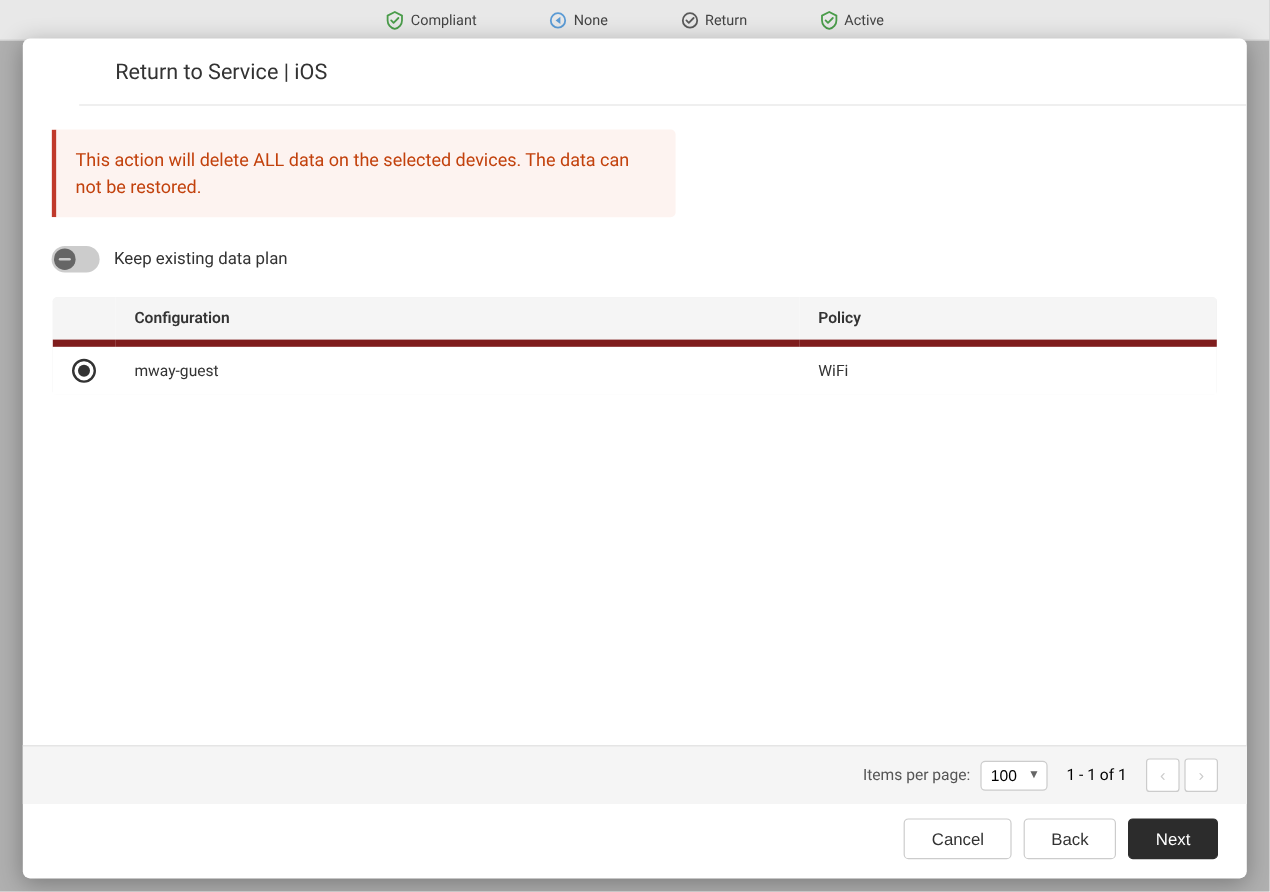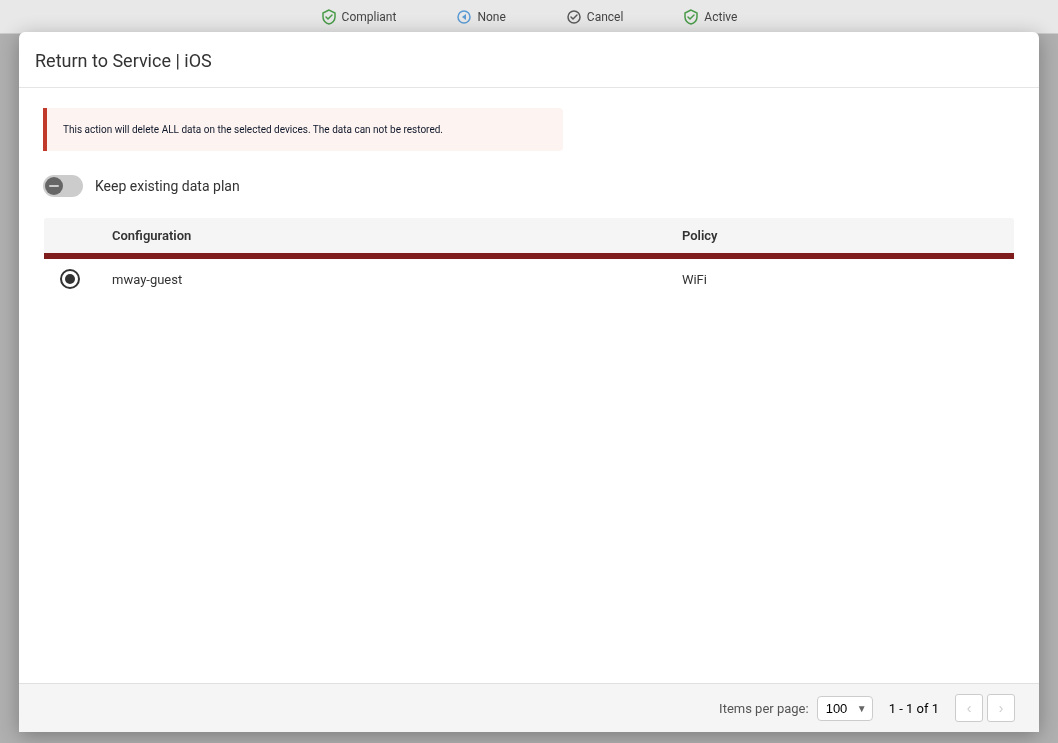--- a/index.html
+++ b/index.html
@@ -65,22 +65,23 @@
       border-radius: 6px;
       box-shadow: 0 4px 20px rgba(0,0,0,0.3);
       width: 1020px;
       min-height: 700px;
       position: relative;
       display: flex;
       flex-direction: column;
     }
 
     .modal-header {
-      padding: 18px 16px 16px;
+      padding: 18px 30px 16px;
       border-bottom: 1px solid #e5e5e5;
+      margin-left: 47px;
     }
 
     .modal-title {
       font-size: 18px;
       font-weight: 400;
       color: #333;
     }
 
     .modal-body {
       flex: 1;
@@ -91,22 +92,22 @@
     .warning-box {
       background: #fdf3f0;
       border-left: 4px solid #c0392b;
       padding: 14px 16px;
       margin-bottom: 24px;
       max-width: 520px;
       border-radius: 0 4px 4px 0;
     }
 
     .warning-text {
-      font-size: 10px;
-      color: #0f172a;
+      font-size: 15px;
+      color: #c2410c;
       line-height: 1.5;
     }
 
     
     .toggle-row {
       display: flex;
       align-items: center;
       gap: 12px;
       margin-bottom: 20px;
     }
@@ -338,21 +339,21 @@
     </span>
     <span>None</span>
   </div>
   <div class="status-item">
     <span class="status-icon nominal">
       <svg width="16" height="16" viewBox="0 0 16 16" fill="none">
         <circle cx="8" cy="8" r="6" stroke="#5a5a5a" stroke-width="1.5" fill="none"></circle>
         <path d="M5 8l2 2 4-4" stroke="#5a5a5a" stroke-width="1.5" stroke-linecap="round" stroke-linejoin="round"></path>
       </svg>
     </span>
-    <span>Cancel</span>
+    <span>Return</span>
   </div>
   <div class="status-item">
     <span class="status-icon active">
       <svg width="16" height="16" viewBox="0 0 16 16" fill="none">
         <path d="M8 1L2 4v4c0 3.3 2.5 6.4 6 7 3.5-.6 6-3.7 6-7V4L8 1z" stroke="#4a9c4a" stroke-width="1.5" fill="none"></path>
         <path d="M5 8l2 2 4-4" stroke="#4a9c4a" stroke-width="1.5" stroke-linecap="round" stroke-linejoin="round"></path>
       </svg>
     </span>
     <span>Active</span>
   </div>
@@ -417,15 +418,20 @@
           </select>
         </div>
       </div>
       <span class="page-info">1 - 1 of 1</span>
       <div class="pagination-nav">
         <button class="nav-btn disabled">‹</button>
         <button class="nav-btn disabled">›</button>
       </div>
     </div>
 
+    <div class="modal-footer-actions">
+      <button class="btn btn-cancel">Cancel</button>
+      <button class="btn btn-back">Back</button>
+      <button class="btn btn-next">Next</button>
+    </div>
 
   </div>
 </div>
 
 </body></html>

